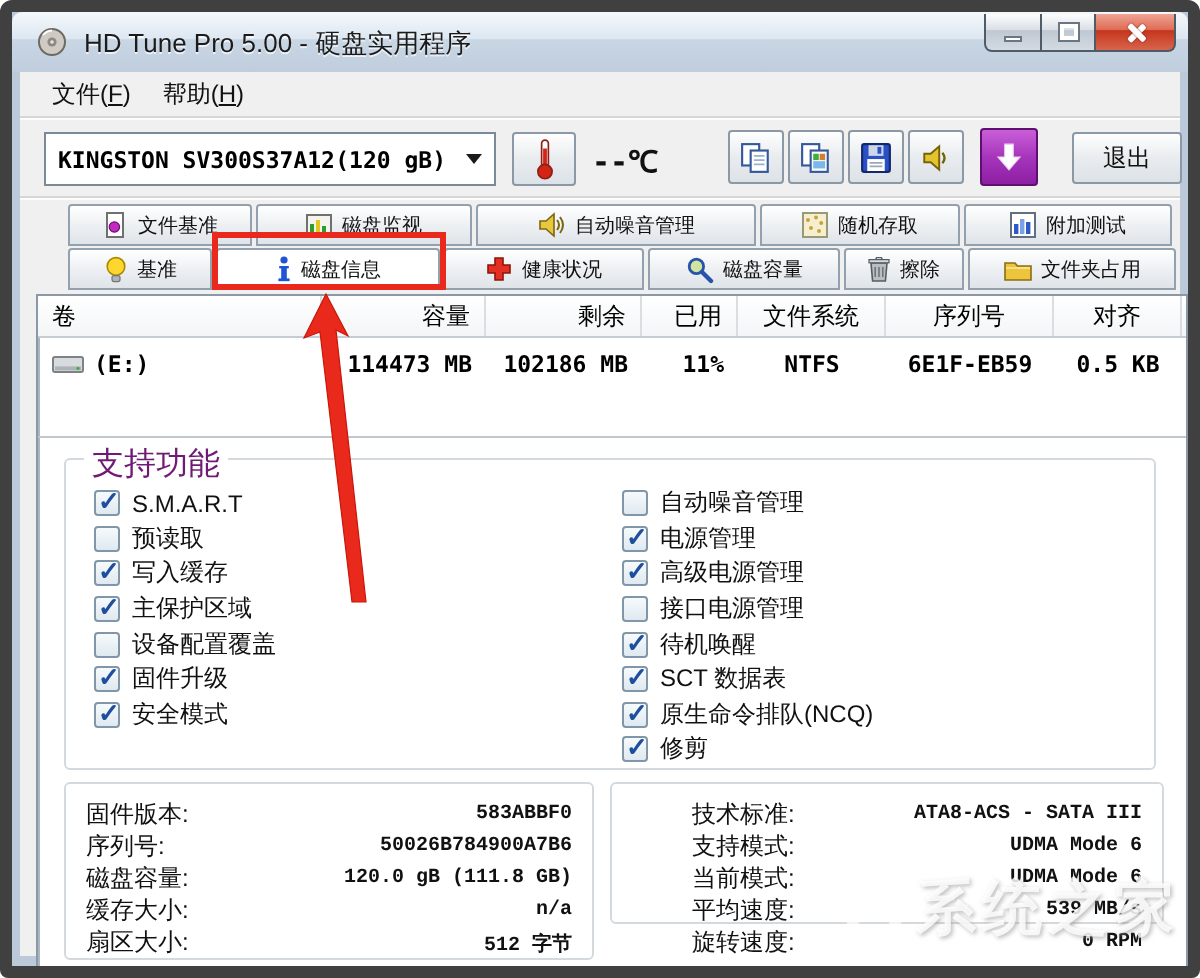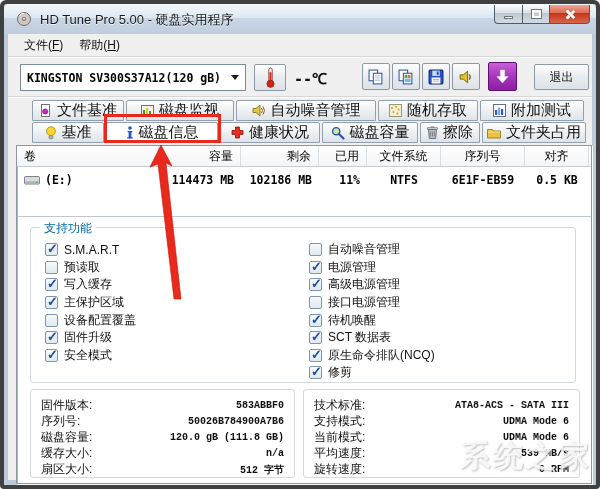--- a/index.html
+++ b/index.html
@@ -1,18 +1,18 @@
 <!DOCTYPE html>
 <html><head>
 <meta charset="utf-8">
 <style>
   * { box-sizing: border-box; margin: 0; padding: 0; }
   html,body { width:600px; height:489px; font-family:"Liberation Sans",sans-serif; }
   .frame { position:relative; width:600px; height:489px; background:#bcc9d8;
-           border:4px solid #404040; border-radius:6px 6px 4px 4px; overflow:hidden; }
+           border:6px solid #404040; border-radius:6px 6px 4px 4px; overflow:hidden; }
   
   .titlebar { position:absolute; left:0; top:0; right:0; height:30px;
     background:linear-gradient(#f4f8fb, #dde7f1 45%, #c9d6e4 46%, #bfcddd);
     border-radius:5px 5px 0 0; }
   .app-icon { position:absolute; left:12px; top:7px; width:16px; height:16px; }
   .title-text { position:absolute; left:36px; top:7px; font-size:13px; color:#1b1b1b;
     text-shadow:0 1px 0 rgba(255,255,255,.7); }
   .winbtns { position:absolute; top:1px; right:6px; display:flex; }
   .wbtn { height:19px; border:1px solid #4e5c6a; border-top:none; display:flex;
     align-items:center; justify-content:center;
@@ -44,50 +44,50 @@
   .tbtn { position:absolute; border:1px solid #8b98a5; border-radius:2px;
     background:linear-gradient(#fefefe,#e9ecef 50%,#dde2e7); display:flex;
     align-items:center; justify-content:center; }
   .temp { position:absolute; left:286px; top:34px; font-family:"DejaVu Sans Mono",monospace;
     font-weight:bold; font-size:15px; color:#111; }
   .btn-update { background:linear-gradient(#c95fd8,#a635bb 50%,#8d1fa3); }
   .btn-exit { font-size:12px; color:#111;font-family:Liberation Mono, monospace; }
   
   .tabrow { position:absolute; left:24px; display:flex; gap:2px; }
   .tab { height:21px; border:1px solid #93a1ae; border-radius:2px 2px 0 0; display:flex;
-    align-items:center; justify-content:center; gap:5px; font-size:15px; color:#111;
+    align-items:center; justify-content:center; gap:5px; font-size:10px; color:#111;
     background:linear-gradient(#ffffff,#eceff2 55%,#dfe4e9); }
   .tab.active { background:#fff; }
   .ticon { display:flex; align-items:center; }
   
   .content { position:absolute; left:8px; top:111px; width:576px; height:339px; background:#fff;
     border:1px solid #8b99a7; box-shadow:inset 1px 1px 0 #aab6c2, 1px 1px 0 #fafcfe; }
   .list { position:absolute; left:0; top:0; right:0; height:71px; border-bottom:1px solid #bfc6cd; }
   .vheader { display:flex; height:21px; border-bottom:1px solid #c6ccd3;
     background:linear-gradient(#ffffff,#f3f5f7); font-size:12px; align-items:center; }
   .vh { border-right:1px solid #d9dee3; height:100%; display:flex; align-items:center; padding:0 7px; }
   .vrow { display:flex; height:26px; align-items:center;
     font-family:"DejaVu Sans Mono",monospace; font-weight:bold; font-size:11.5px; }
   .vc { padding:0 7px; display:flex; align-items:center; gap:5px; }
   .w1{width:142px;} .w2{width:82px;justify-content:flex-end;} .w3{width:78px;justify-content:flex-end;}
   .w4{width:48px;justify-content:flex-end;} .w5{width:74px;justify-content:center;}
   .w6{width:84px;justify-content:center;} .w7{width:64px;justify-content:center;}
   
   .gbox { position:absolute; border:1px solid #d4d9de; border-radius:3px; background:#fff; }
   .gbox-features { left:13px; top:81px; width:546px; height:156px; }
-  .legend { position:absolute; left:9px; top:-8px; background:#fff; padding:0 4px; font-size:12px; color:#0369a1; }
+  .legend { position:absolute; left:9px; top:-8px; background:#fff; padding:0 4px; font-size:16px; color:#701a75; }
   .feat-col { position:absolute; top:13px; display:flex; flex-direction:column; }
   .feat-col.left { left:14px; } .feat-col.right { left:278px; }
   .feat-row { display:flex; align-items:center; gap:6px; height:17.6px; font-size:12px; color:#111; }
   .cb { width:13px; height:13px; border:1px solid #8296aa; border-radius:2px;
     background:linear-gradient(#f6fafc,#dfe9f0); position:relative; flex:0 0 auto; }
   .cb.checked::after { content:"✓"; position:absolute; left:1px; top:-3px;
     font-size:13px; font-weight:bold; color:#1e4f9e; }
   .gbox-info-left { left:13px; top:243px; width:265px; height:89px; }
-  .gbox-info-right { left:286px; top:243px; width:277px; height:89px; }
+  .gbox-info-right { left:286px; top:243px; width:277px; height:71px;padding-left:30px; }
   .inforows { padding:7px 10px 0 10px; }
   .irow { display:flex; height:16.2px; align-items:center; font-size:12px; color:#111; }
   .ival { margin-left:auto; font-family:Liberation Mono, monospace; font-weight:bold; font-size:10px; }
   
   .anno-box { position:absolute; left:100px; top:110px; width:117px; height:29px;
     border:3px solid #e8291c; z-index:40; pointer-events:none; }
   .anno-arrow { position:absolute; left:0; top:0; z-index:40; pointer-events:none; }
   
   .watermark { position:absolute; right:4px; bottom:8px; z-index:30; display:flex;
     align-items:center; gap:6px; pointer-events:none; }

